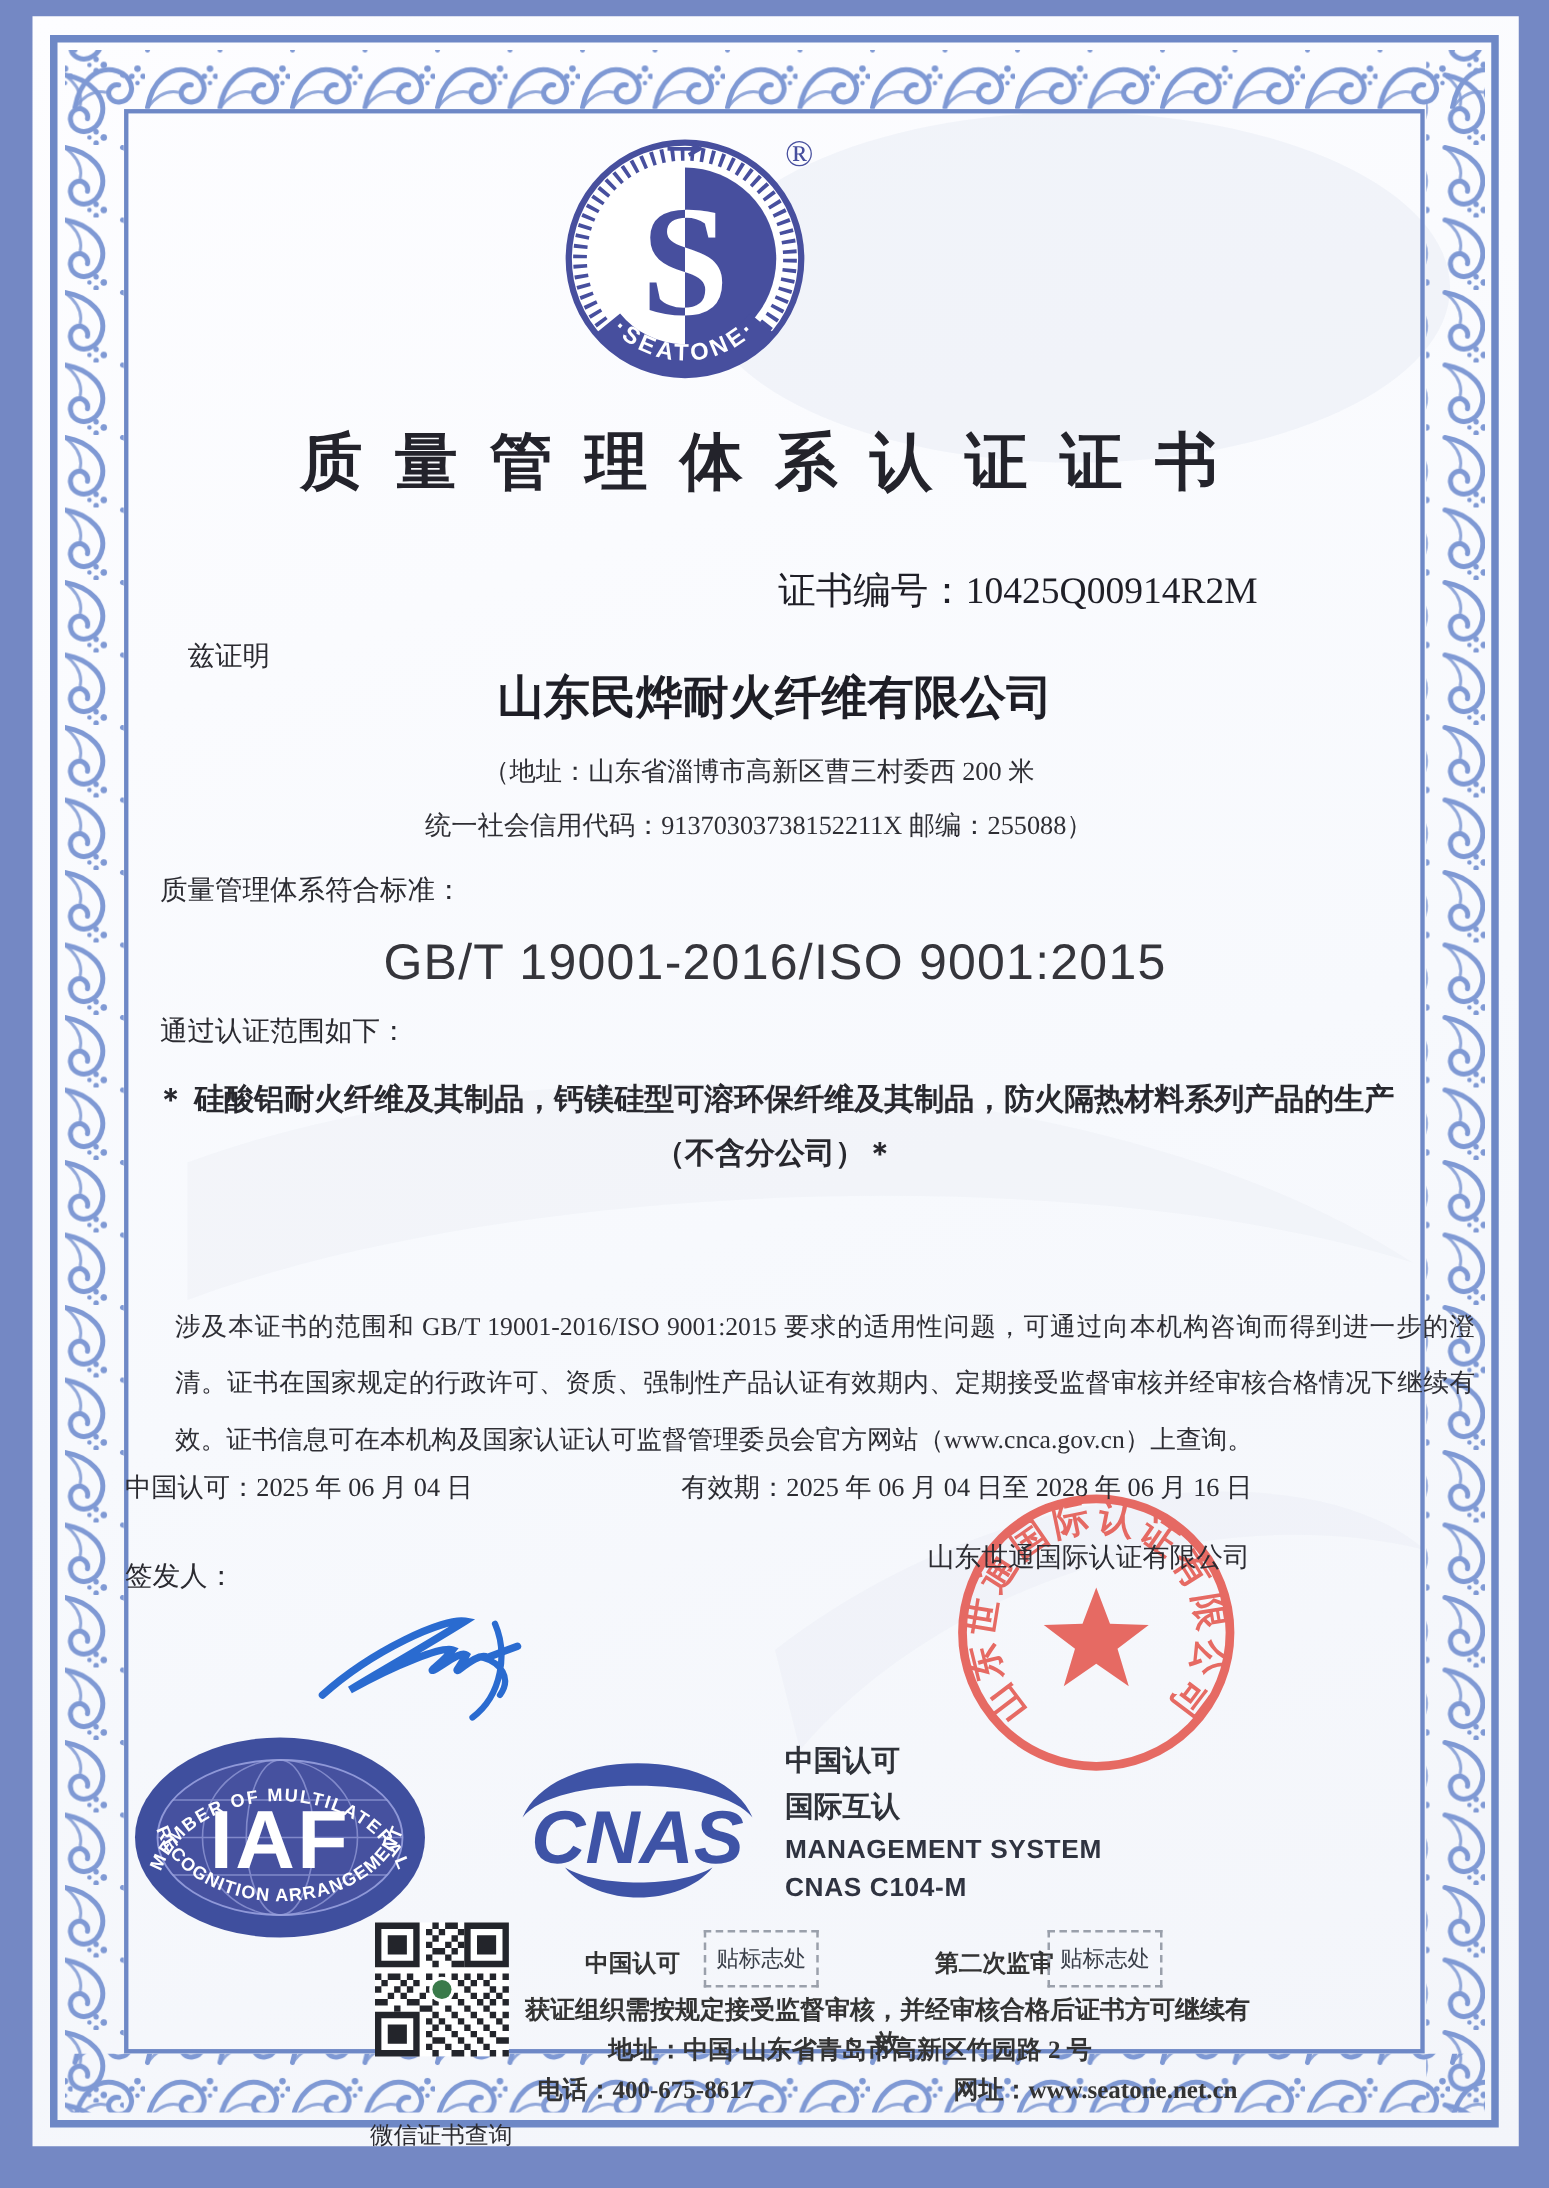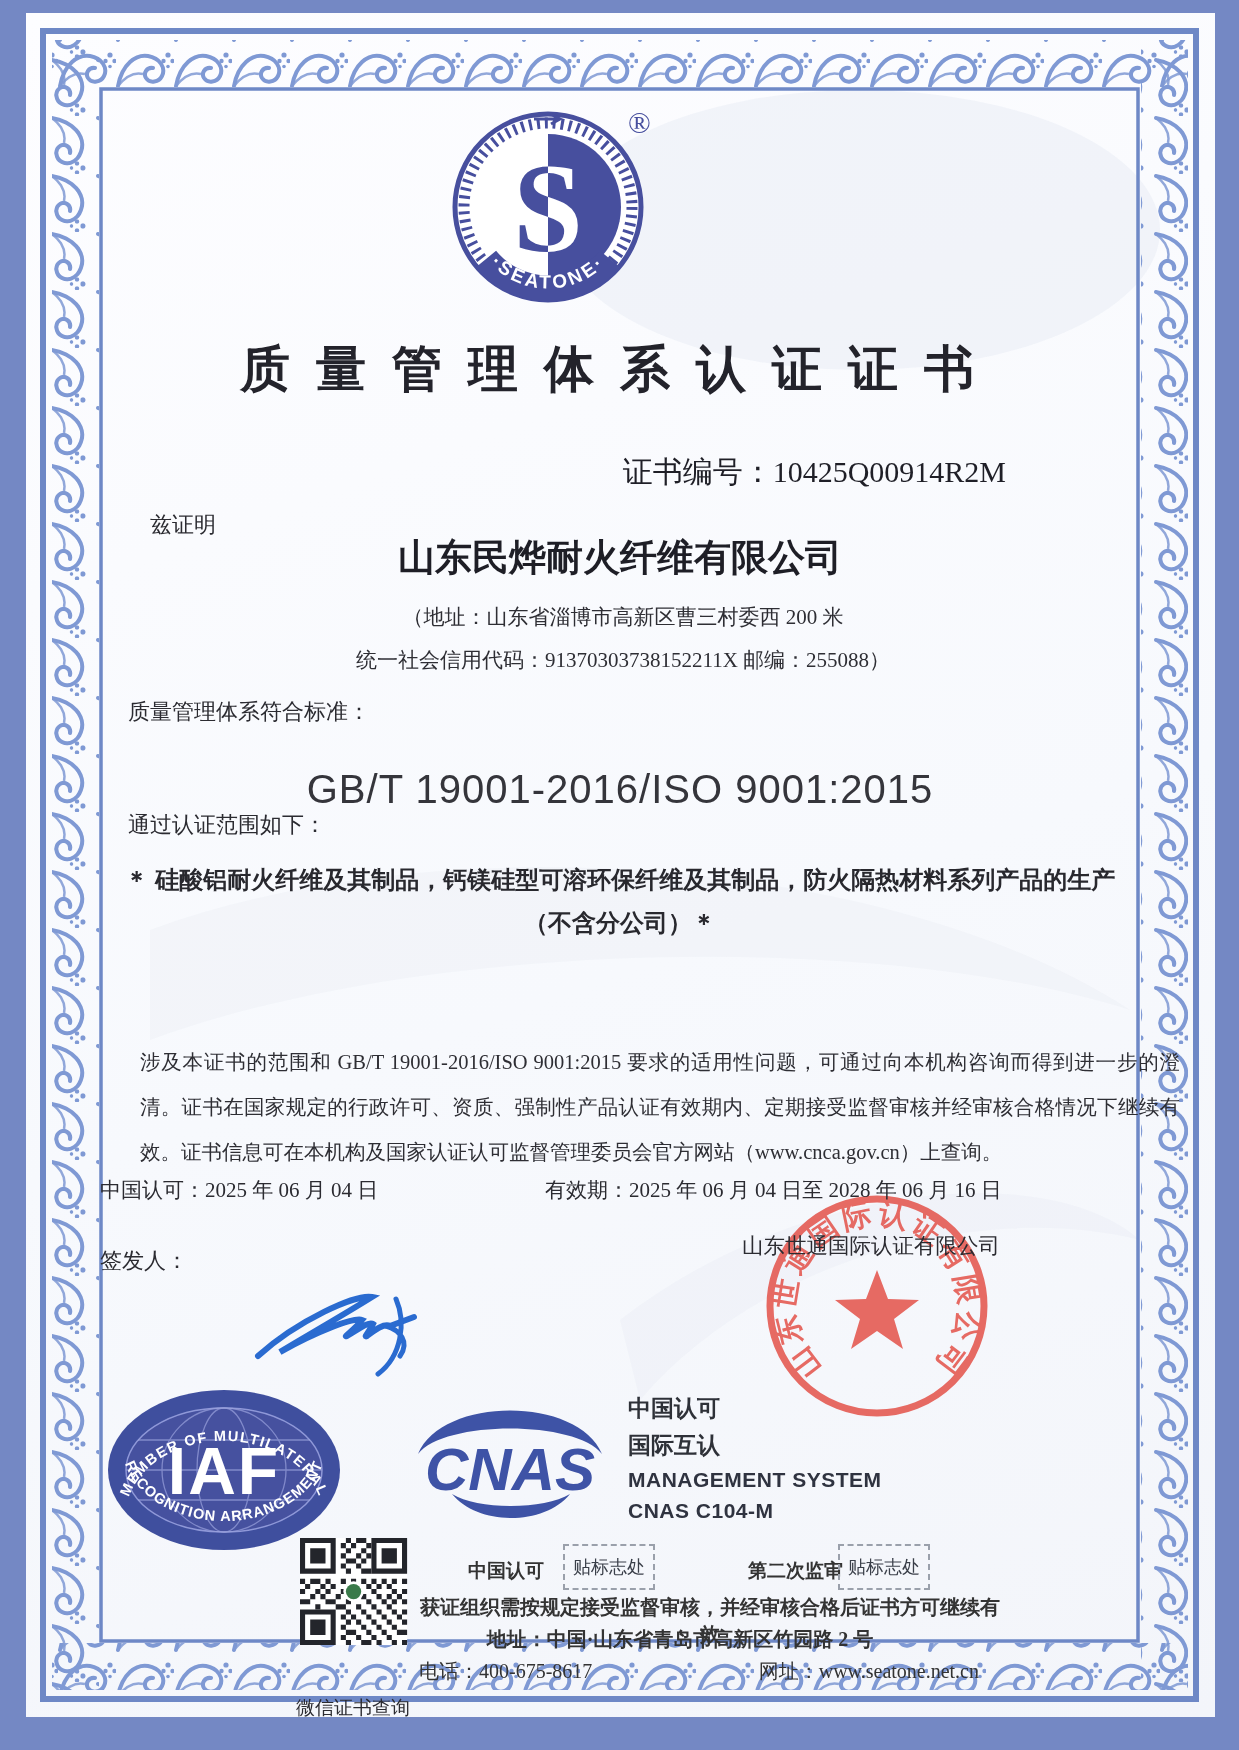--- a/index.html
+++ b/index.html
@@ -16,42 +16,42 @@
   .abs{position:absolute;}
   .ctr{text-align:center;}
   .rgt{text-align:right;}
   .sans{font-family:"Liberation Sans","DejaVu Sans",sans-serif;}
 
   .cert-title{left:100px;top:336px;width:1040px;font-size:50px;font-weight:600;
     letter-spacing:0.52em;color:#23232b;}
   .cert-no{left:146px;top:452px;width:860px;font-size:30px;font-weight:normal;color:#1f1f27;}
   .intro{left:150px;top:510px;font-size:22px;}
   .company{left:100px;top:533px;width:1040px;font-size:37px;font-weight:bold;color:#1e1e26;}
-  .addr{left:100px;width:1046px;font-size:21px;color:#2e2e34;}
+  .addr{left:84px;width:1046px;font-size:21px;color:#2e2e34;}
   .label-line{font-size:22px;color:#2b2b31;}
-  .standard{left:100px;top:748px;width:1040px;font-size:40px;color:#35353b;letter-spacing:1px;margin-top:19px;}
+  .standard{left:100px;top:748px;width:1040px;font-size:40px;color:#35353b;letter-spacing:1px;}
   .scope{left:115px;top:858px;width:1010px;font-size:24px;font-weight:bold;line-height:43px;color:#28282e;}
   .legal{left:100px;top:1040px;width:1040px;font-size:20.5px;line-height:45px;text-align:justify;color:#2e2e34;padding-left:40px;}
   .date-line{font-size:21px;color:#2b2b31;}
   .issuer-line{left:742px;top:1231px;font-size:21.5px;color:#2b2b31;}
   .signer{left:100px;top:1246px;font-size:22px;}
 
   .accr{left:628px;top:1390px;width:330px;}
   .accr .cjk{font-family:"Liberation Sans","DejaVu Sans",sans-serif;
     font-size:23px;font-weight:600;line-height:37px;color:#2e3138;}
   .accr .en{font-family:"Liberation Sans","DejaVu Sans",sans-serif;
     font-size:21px;font-weight:bold;line-height:31px;color:#2f3340;letter-spacing:.5px;}
 
   .qr-caption{left:288px;top:1660px;width:130px;font-size:19px;color:#2b2b31;margin-top:35px;}
   .audit-label{font-size:19px;font-weight:600;color:#333;}
   .sticker-box{width:88px;height:42px;border:2px dashed #9aa0ab;display:flex;
     align-items:center;justify-content:center;font-size:18px;color:#3a3f49;}
   .audit-note{left:420px;top:1594px;width:580px;font-size:20px;font-weight:600;color:#333;}
   .contact-addr{left:420px;top:1626px;width:520px;font-size:20px;font-weight:600;color:#333;}
-  .contact-row{left:419px;top:1658px;width:560px;font-size:20px;font-weight:400;color:#333;
+  .contact-row{left:430px;top:1658px;width:560px;font-size:20px;font-weight:700;color:#333;
     display:flex;justify-content:space-between;text-align:right;}
   svg{display:block;}
 </style>
 </head>
 <body>
 
 <div class="sheet"></div>
 
 <svg class="abs" style="left:0;top:0;" width="1239" height="1750" viewBox="0 0 1239 1750">
   <defs>

